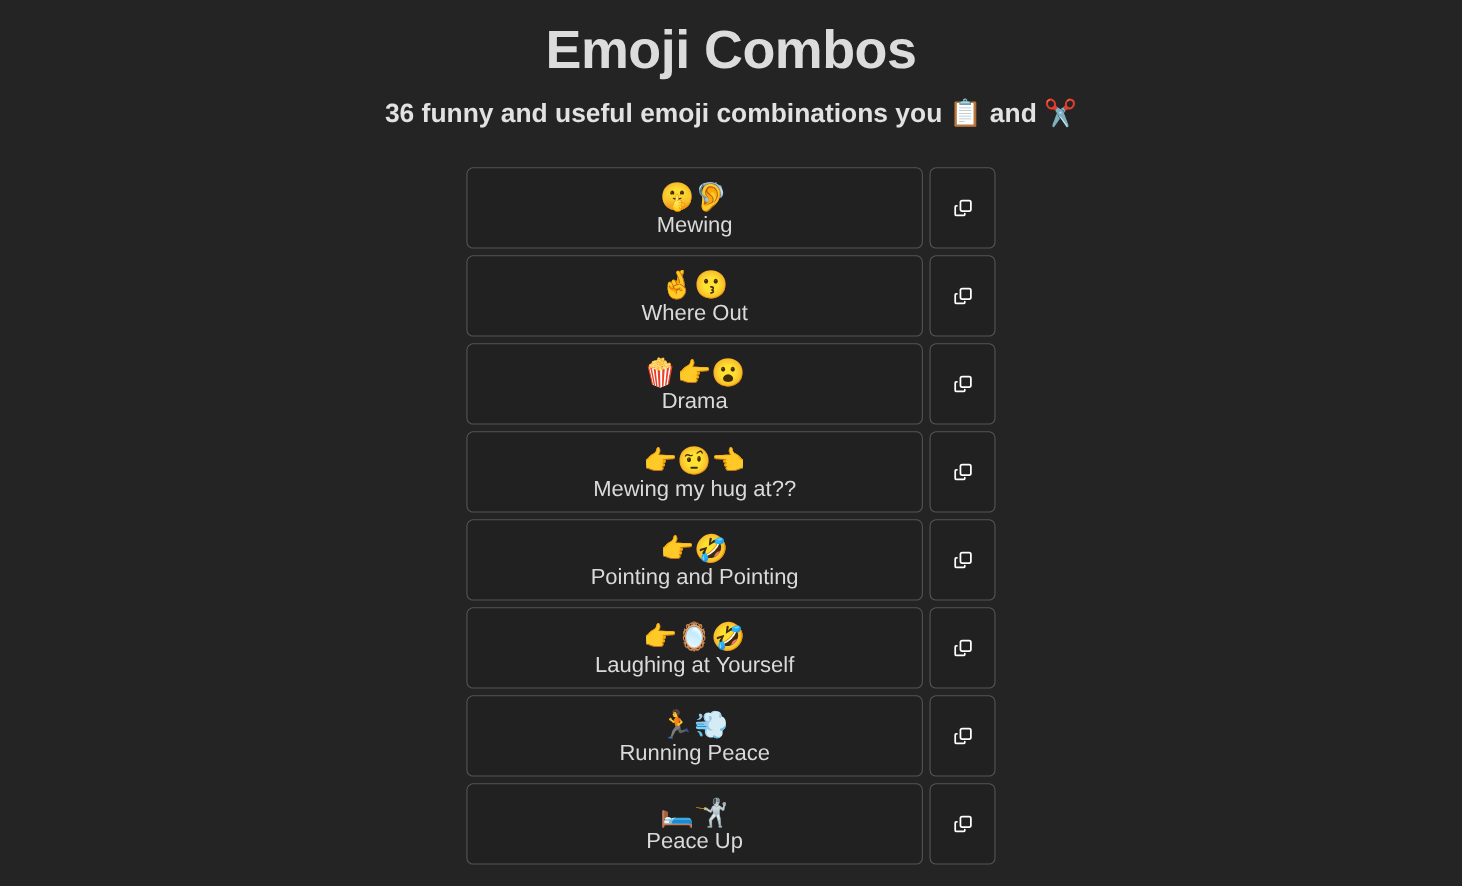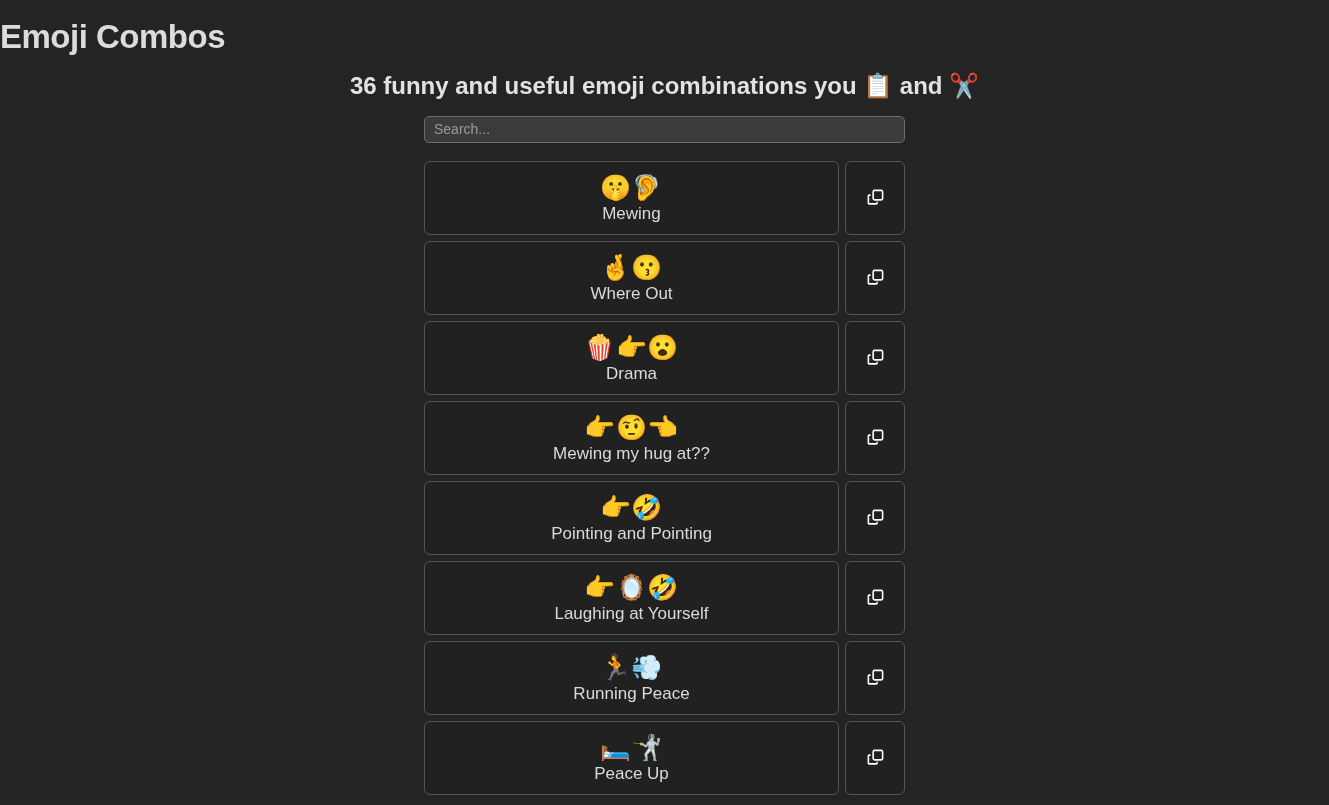--- a/index.html
+++ b/index.html
@@ -11,22 +11,23 @@
     background: #242424;
     overflow: hidden;
     font-family: "Liberation Sans", sans-serif;
   }
   #app {
     width: 1329px;
     height: 805px;
     position: relative;
   }
   .page-title {
+    text-align: center;
     color: #dcdcdc;
-    font-size: 33px;
+    font-size: 49px;
     font-weight: bold;
     letter-spacing: -0.5px;
     margin: 0;
     padding-top: 18px;
     line-height: 1.15;
   }
   .page-subtitle {
     text-align: center;
     color: #e2e2e2;
     font-size: 24px;
@@ -80,21 +81,21 @@
     cursor: pointer;
   }
   .combo-emoji {
     font-size: 25px;
     line-height: 30px;
     letter-spacing: 0px;
     color: #f0f0f0;
     white-space: nowrap;
   }
   .combo-label {
-    font-size: 17px;
+    font-size: 20px;
     color: #dadada;
     line-height: 19px;
     white-space: nowrap;
   }
   .copy-button {
     flex: 0 0 auto;
     width: 60px;
     height: 74px;
     background: #212121;
     border: 1px solid #555555;
@@ -111,21 +112,20 @@
 <body>
 
 <div id="app">
 
   <h1 class="page-title">Emoji Combos</h1>
 
   <h2 class="page-subtitle">36 funny and useful emoji combinations you 📋 and ✂️</h2>
 
   <div class="content-wrap">
 
-    <input class="search-input" type="text" placeholder="Search..." style="">
 
     <div class="combo-list" id="combo-list">
         <div class="combo-row">
           <div class="combo-card">
             <div class="combo-emoji">🤫🦻</div>
             <div class="combo-label">Mewing</div>
           </div>
           <button class="copy-button">
             <svg class="copy-icon" width="19" height="19" viewBox="0 0 24 24" fill="none" stroke="#ffffff" stroke-width="2" stroke-linecap="round" stroke-linejoin="round">
               <rect x="9" y="3" width="12" height="12" rx="2" ry="2"></rect>

